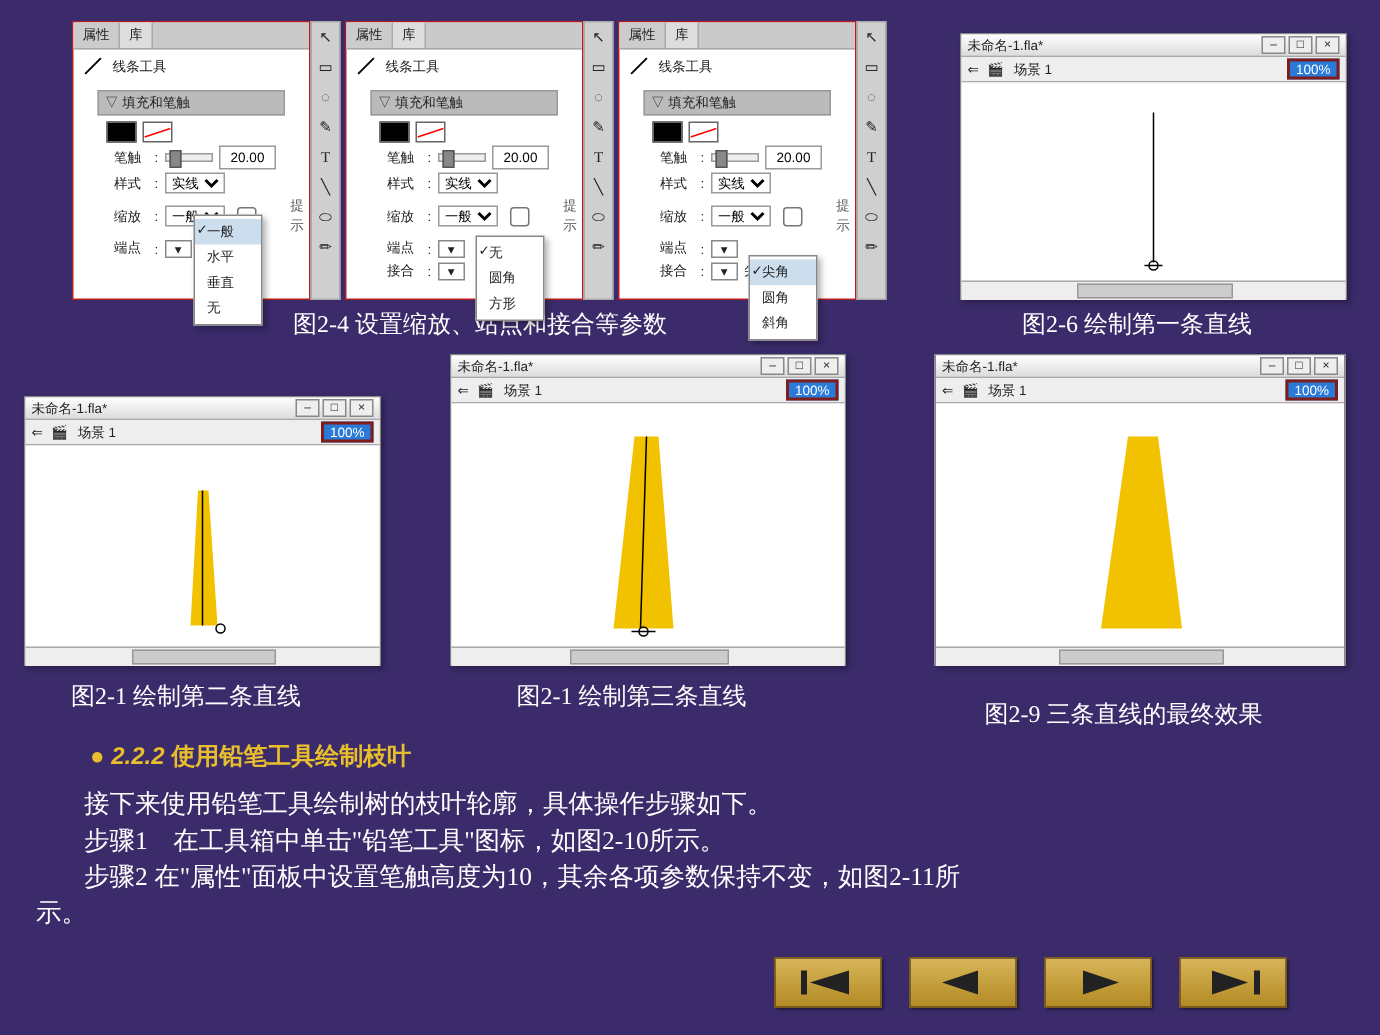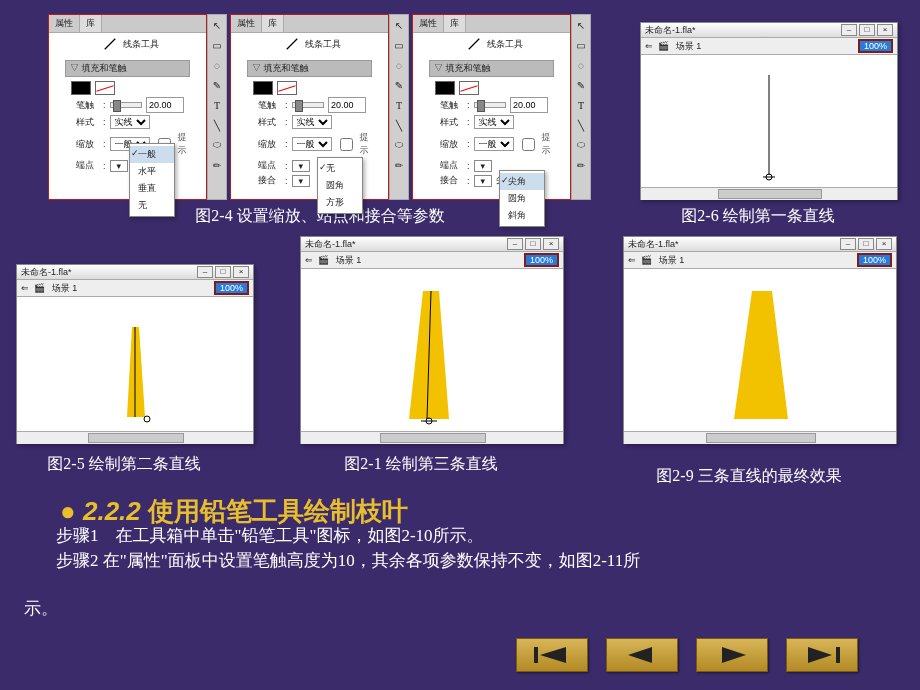--- a/index.html
+++ b/index.html
@@ -35,21 +35,20 @@
     font-size: 9px;
   }
   .panel .tabs span.active {
     background: #ccc;
   }
   .panel .tool-row {
     padding: 4px 6px;
     display: flex;
     align-items: center;
     gap: 6px;
-    margin-left: 48px;
   }
   .panel .tool-row svg {
     width: 14px;
     height: 14px;
   }
   .panel .section {
     padding: 3px 22px;
   }
   .panel .section .hdr {
     background: #bbb;
@@ -103,27 +102,27 @@
     position: absolute;
     left: 2px;
     top: -3px;
     width: 6px;
     height: 10px;
     background: #888;
     border: 1px solid #555;
   }
   .panel .numbox {
     width: 32px;
-    text-align: left;
+    text-align: center;
     padding: 0 2px;
   }
   .panel .checkbox-row {
     display: flex;
     align-items: center;
-    gap: 4px;
+    gap: 20px;
     font-size: 9px;
     color: #555;
   }
   .panel .popup {
     position: absolute;
     background: #fff;
     border: 1px solid #888;
     box-shadow: 2px 2px 4px rgba(0,0,0,.3);
     font-size: 9px;
     padding: 2px 0;
@@ -244,21 +243,21 @@
     font-family: "SimSun", serif;
     text-align: center;
   }
 
   
   .section-heading {
     position: absolute;
     left: 60px;
     top: 494px;
     font-family: "Microsoft YaHei", "SimSun", sans-serif;
-    font-size: 26px;
+    font-size: 16px;
     font-weight: bold;
   }
   .section-heading .bullet { color: #e8be2d; }
   .section-heading .num { color: #e8be2d; font-style: italic; }
   .section-heading .txt { color: #e8be2d; }
 
   .body-text {
     position: absolute;
     left: 56px;
     top: 524px;
@@ -499,21 +498,21 @@
     <svg width="236" height="134">
       <polygon points="115,30 122,30 128,120 110,120" fill="#f2c200"></polygon>
       <line x1="118" y1="30" x2="118" y2="120" stroke="#000"></line>
       <circle cx="130" cy="122" r="3" fill="none" stroke="#000"></circle>
     </svg>
   </div>
   <div class="hscroll">
       <div class="thumb"></div>
     </div>
 </div>
-<div class="caption" style="left:6px; top:454px; width:236px;">图2-5  绘制第二条直线</div>
+<div class="caption" style="left:6px; top:454px; width:236px;">图2-1  绘制第二条直线</div>
 
 <div class="docwin" style="left:290px; top:236px; width:262px; height:206px;">
   <div class="titlebar">
       <span>未命名-1.fla*</span>
       <span class="wbtns">
         <span class="wbtn">–</span>
         <span class="wbtn">□</span>
         <span class="wbtn">×</span>
       </span>
     </div>
@@ -563,20 +562,21 @@
 </div>
 <div class="caption" style="left:613px; top:466px; width:272px;">图2-9  三条直线的最终效果</div>
 
 <div class="section-heading">
   <span class="bullet">●</span>
   <span class="num">2.2.2</span>
   <span class="txt">使用铅笔工具绘制枝叶</span>
 </div>
 
 <div class="body-text">
+  <div>接下来使用铅笔工具绘制树的枝叶轮廓，具体操作步骤如下。</div>
   <div>步骤1　在工具箱中单击"铅笔工具"图标，如图2-10所示。</div>
   <div>步骤2  在"属性"面板中设置笔触高度为10，其余各项参数保持不变，如图2-11所</div>
 </div>
 <div class="body-text-last">示。</div>
 
 <div class="navbuttons">
   <div class="navbtn">
     <svg width="40" height="20">
         <rect x="2" y="2" width="4" height="16" fill="#222"></rect>
         <polygon points="34,2 8,10 34,18" fill="#222"></polygon>

